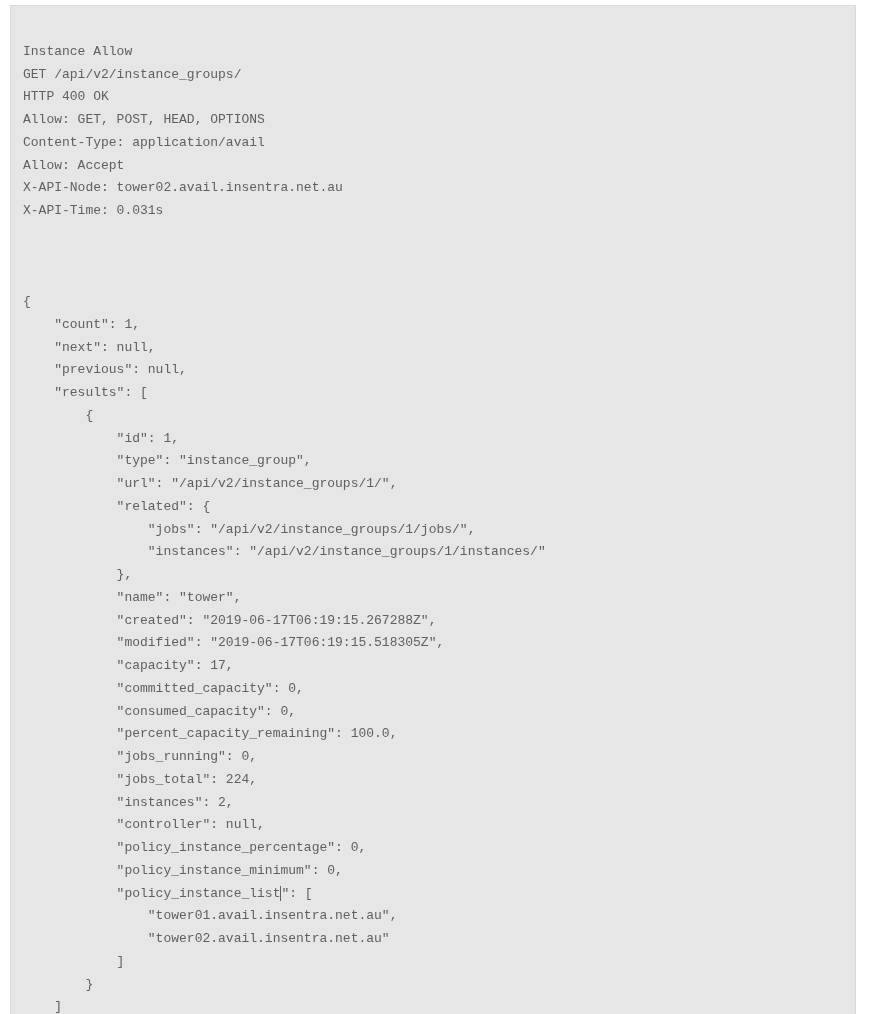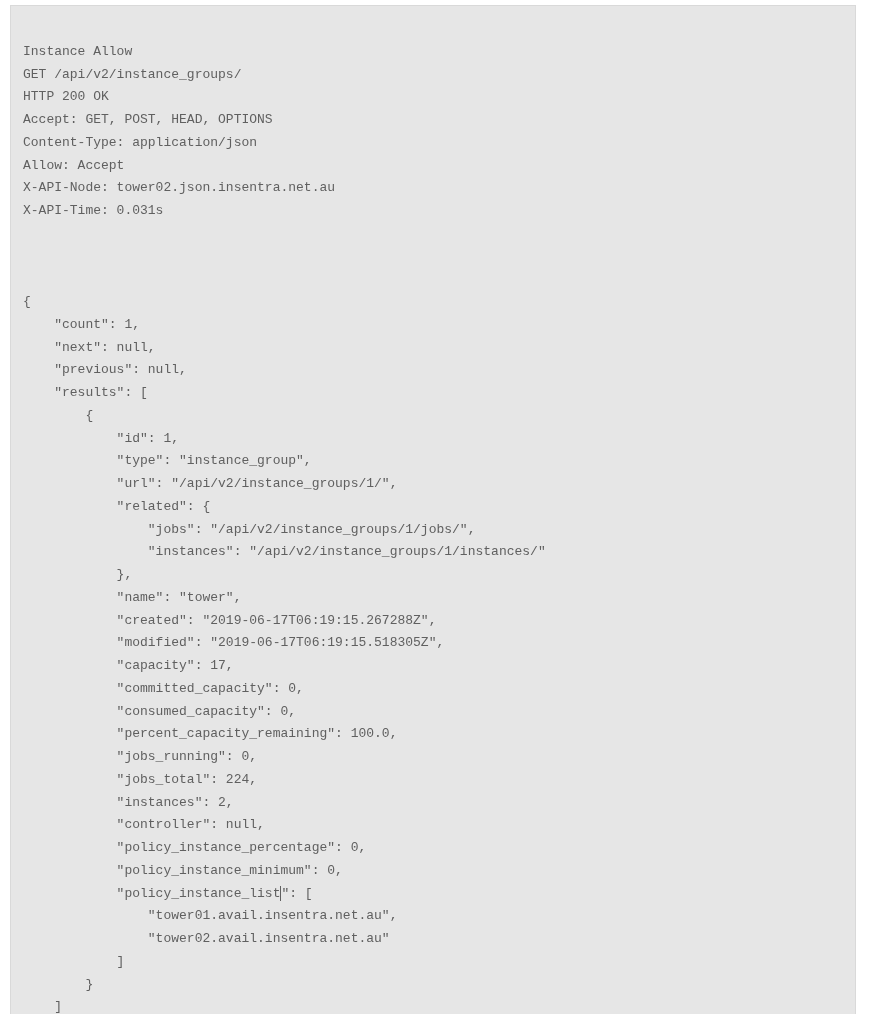--- a/index.html
+++ b/index.html
@@ -25,25 +25,25 @@
     border-right: 1px solid #606060;
     padding-right: 0;
   }
 </style>
 </head>
 <body>
 
 <div class="panel">
 <span>Instance Allow</span>
 <span>GET /api/v2/instance_groups/</span>
-<span>HTTP 200 OK</span>
-<span>Accept: GET, POST, HEAD, OPTIONS</span>
-<span>Content-Type: application/json</span>
+<span>HTTP 400 OK</span>
+<span>Allow: GET, POST, HEAD, OPTIONS</span>
+<span>Content-Type: application/avail</span>
 <span>Allow: Accept</span>
-<span>X-API-Node: tower02.json.insentra.net.au</span>
+<span>X-API-Node: tower02.avail.insentra.net.au</span>
 <span>X-API-Time: 0.031s</span>
 
 
 
 <span>{</span>
 <span>    "count": 1,</span>
 <span>    "next": null,</span>
 <span>    "previous": null,</span>
 <span>    "results": [</span>
 <span>        {</span>

